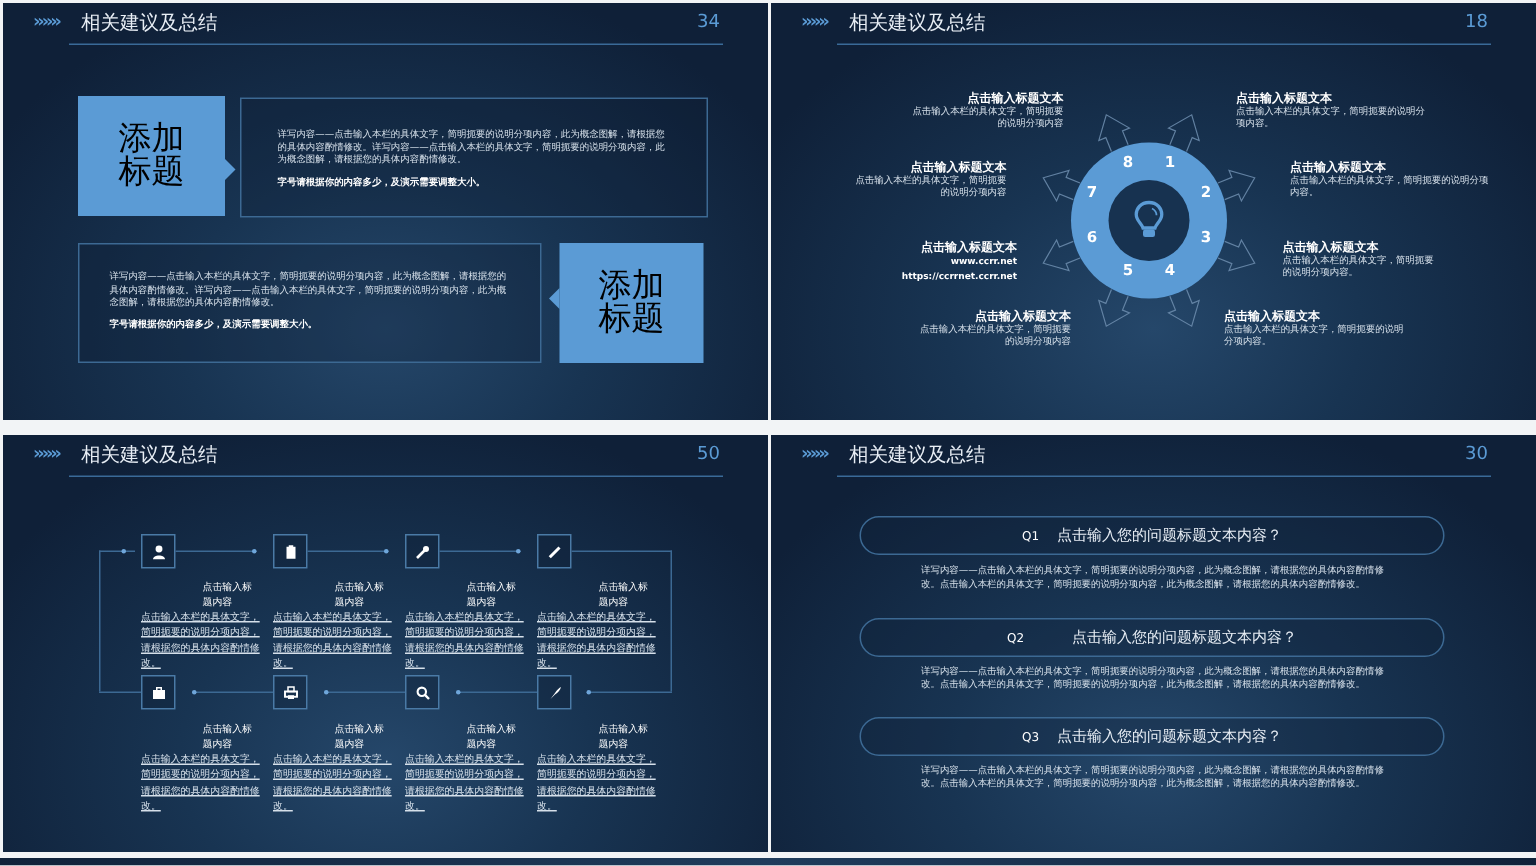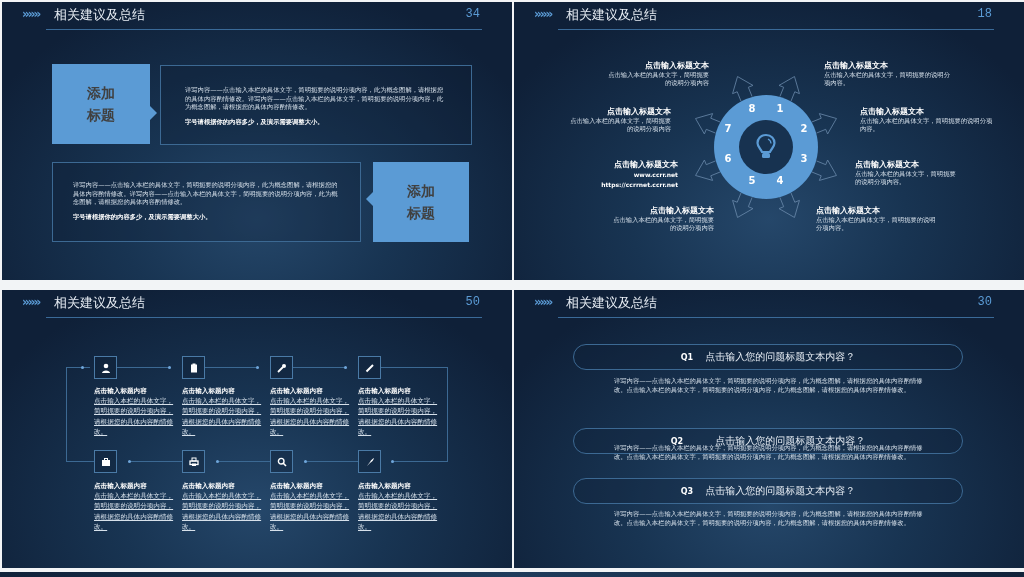--- a/index.html
+++ b/index.html
@@ -13,26 +13,26 @@
   #s34 { left: 2px; top: 2px; }
   #s35 { left: 514px; top: 2px; }
   #s36 { left: 2px; top: 290px; }
   #s37 { left: 514px; top: 290px; }
   .strip2 { position:absolute; left:0; top:572px; width:1024px; height:5px;
     background: linear-gradient(90deg,#10223a,#1f3c5c 50%,#10223a); }
 
   .hdr { position: absolute; left: 0; top: 0; width: 100%; height: 30px; }
   .hdr .chev { position: absolute; left: 20px; top: 5px; font-size: 12px; color: #5b9bd5; font-weight: bold; letter-spacing: -2px; }
   .hdr .title { position: absolute; left: 52px; top: 4px; font-size: 13px; color: #e8eef5; }
-  .hdr .num { position: absolute; right: 32px; top: 5px; font-size: 12px; color: #5b9bd5; font-family: Liberation Mono, monospace; }
+  .hdr .num { position: absolute; right: 32px; top: 5px; font-size: 12px; color: #5b9bd5; }
   .hdr .rule { position: absolute; left: 44px; right: 30px; top: 27px; height: 1px; background: #3a6a98; }
 
   
   .tagbox { position: absolute; background: #5b9bd5; display:flex; align-items:center; justify-content:center; }
-  .tagbox span { font-size: 14px; font-weight: bold; line-height: 22px; text-align:center; color:#404040; white-space: pre-line; }
+  .tagbox span { font-size: 22px; font-weight: normal; line-height: 22px; text-align:center; color:#000000; white-space: pre-line; }
   .tagbox .notch { position:absolute; width:0; height:0; border-top:7px solid transparent; border-bottom:7px solid transparent; }
   .tagbox.left .notch { right:-7px; top:42px; border-left:7px solid #5b9bd5; }
   .tagbox.right .notch { left:-7px; top:30px; border-right:7px solid #5b9bd5; }
   .textbox { position: absolute; border: 1px solid #3c6993; background: rgba(10,25,45,0.25); }
   .textbox p { font-size: 6.3px; line-height: 8.6px; color: #d6e0ea; }
   .textbox p.bold { font-weight: bold; color: #fff; margin-top: 6px; }
 
   
   .wheel { position:absolute; left: 200px; top: 93px; width: 104px; height: 104px; border-radius:50%; background:#5b9bd5; }
   .wheel .inner { position:absolute; left:25px; top:25px; width:54px; height:54px; border-radius:50%; background:#173250; display:flex; align-items:center; justify-content:center; }
@@ -42,26 +42,26 @@
   .item35 .h { font-size: 8px; font-weight: bold; color: #fff; line-height: 11px; }
   .item35 .d { font-size: 6.3px; color: #d6e0ea; line-height: 8.2px; }
   .item35.r { text-align: right; }
   .item35 .url { font-size: 6px; font-weight: bold; color:#fff; line-height: 10px; }
 
   
   .flowline { position:absolute; background:#3c6993; }
   .iconbox { position:absolute; width:23px; height:23px; border:1px solid #4a7aa6; display:flex; align-items:center; justify-content:center; background: rgba(15,32,56,0.4); }
   .dot { position:absolute; width:3px; height:3px; border-radius:50%; background:#6fa6da; }
   .item36 { position:absolute; width: 80px; }
-  .item36 .h { font-size: 6.6px; font-weight: bold; color: #fff; line-height: 10px; }
+  .item36 .h { font-size: 6.6px; font-weight: normal; color: #fff; line-height: 10px; margin-left: 41px; }
   .item36 .d { font-size: 6.6px; color: #d6e0ea; line-height: 10.3px; text-decoration: underline; }
 
   
   .qpill { position:absolute; left: 59px; width: 390px; height: 26px; border: 1px solid #3c6993; border-radius: 13px; display:flex; align-items:center; justify-content:center; gap: 12px; background: rgba(15,32,56,0.3); }
-  .qpill .qn { font-size: 8px; font-weight: bold; color:#fff; }
+  .qpill .qn { font-size: 8px; font-weight: normal; color:#fff; }
   .qpill .qt { font-size: 10px; color: #e8eef5; }
   .qdesc { position:absolute; left: 100px; width: 320px; font-size: 6.3px; line-height: 8.6px; color:#d6e0ea; }
 </style>
 </head>
 <body>
 
 <div class="strip2"></div>
 
 <div class="slide" id="s34">
   <div class="hdr">
@@ -304,21 +304,21 @@
     <span class="num">30</span>
     <div class="rule"></div>
   </div>
 
   <div class="qpill" style="top:54px;">
     <span class="qn">Q1</span>
     <span class="qt">点击输入您的问题标题文本内容？</span>
   </div>
   <div class="qdesc" style="top:87px;">详写内容——点击输入本栏的具体文字，简明扼要的说明分项内容，此为概念图解，请根据您的具体内容酌情修改。点击输入本栏的具体文字，简明扼要的说明分项内容，此为概念图解，请根据您的具体内容酌情修改。</div>
 
-  <div class="qpill" style="top:138px;gap:32px;">
+  <div class="qpill" style="top:122px;gap:32px;">
     <span class="qn">Q2</span>
     <span class="qt">点击输入您的问题标题文本内容？</span>
   </div>
   <div class="qdesc" style="top:154px;">详写内容——点击输入本栏的具体文字，简明扼要的说明分项内容，此为概念图解，请根据您的具体内容酌情修改。点击输入本栏的具体文字，简明扼要的说明分项内容，此为概念图解，请根据您的具体内容酌情修改。</div>
 
   <div class="qpill" style="top:188px;">
     <span class="qn">Q3</span>
     <span class="qt">点击输入您的问题标题文本内容？</span>
   </div>
   <div class="qdesc" style="top:220px;">详写内容——点击输入本栏的具体文字，简明扼要的说明分项内容，此为概念图解，请根据您的具体内容酌情修改。点击输入本栏的具体文字，简明扼要的说明分项内容，此为概念图解，请根据您的具体内容酌情修改。</div>

